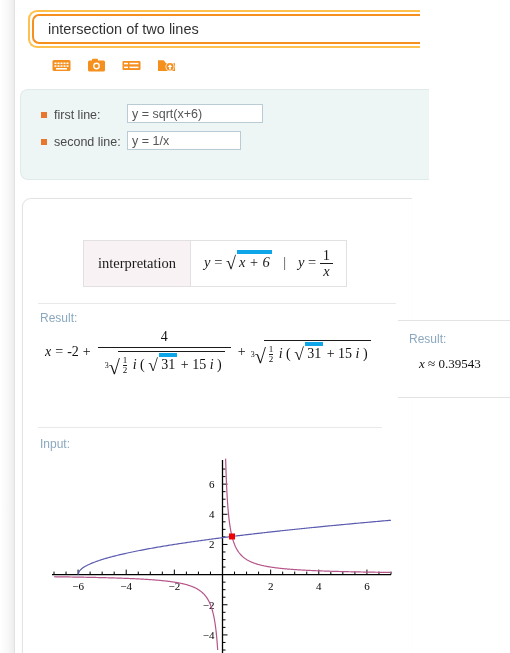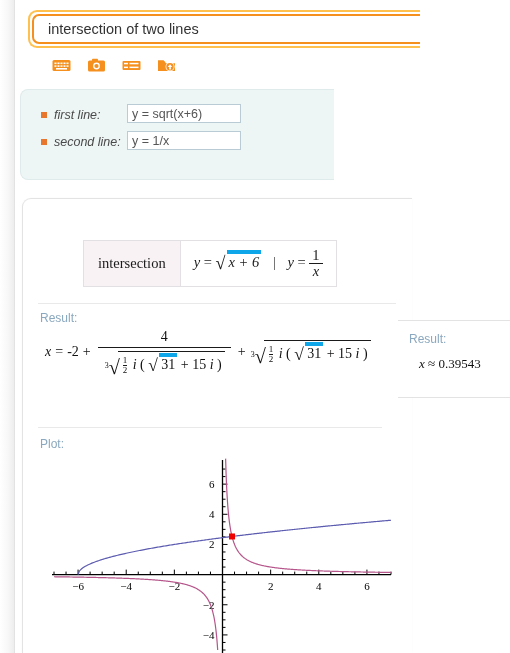--- a/index.html
+++ b/index.html
@@ -47,27 +47,26 @@
   .icon-row{
     position:absolute;left:52px;top:57px;
     display:flex;gap:16px;align-items:center;
   }
   .iconbtn{
     width:19px;height:17px;display:block;cursor:pointer;
   }
 
   
   .form-card{
-    position:absolute;left:20px;top:89px;width:314px;height:91px;
+    position:absolute;left:20px;top:89px;width:409px;height:91px;
     background:#eef5f5;
     border:1px solid #dfeaea;
     border-right:none;
     border-radius:8px 0 0 8px;
     box-sizing:border-box;
-    font-style:italic;
   }
   .form-row{
     position:absolute;display:flex;align-items:center;
   }
   .form-row.r1{left:20px;top:18px;}
   .form-row.r2{left:20px;top:45px;}
   .bullet{
     width:6px;height:6px;background:#e8762c;margin-right:7px;flex:0 0 auto;
   }
   .form-label{
@@ -78,21 +77,21 @@
     box-sizing:border-box;
     height:19px;
     border:1px solid #b9ccd6;
     background:#ffffff;
     font-family:"Liberation Sans", sans-serif;
     font-size:12.5px;color:#555;
     padding:0 4px;
     line-height:17px;
     outline:none;
   }
-  .form-field.f1{left:127px;top:104px;width:114px;}
+  .form-field.f1{left:127px;top:104px;width:136px;}
   .form-field.f2{left:127px;top:131px;width:114px;}
 
   
   .result-card{
     position:absolute;left:22px;top:198px;width:390px;height:455px;
     background:#ffffff;
     border:1px solid #e3e3e3;border-right:none;border-bottom:none;
     border-radius:9px 0 0 0;
     box-sizing:border-box;
     box-shadow:0 0 2px rgba(0,0,0,0.04);
@@ -272,21 +271,21 @@
 </div>
 <input class="form-field f1" type="text" value="y = sqrt(x+6)" style="">
 <input class="form-field f2" type="text" value="y = 1/x" style="">
 
 <div class="result-card">
 
 
   <table class="interp-table">
     <tbody>
         <tr>
-      <td class="interp-cell-a">intersection</td>
+      <td class="interp-cell-a">interpretation</td>
       <td class="interp-cell-b">
         <span class="mvar">y</span>
         <span>=</span>
         <span class="sqrt-wrap">
           <span class="sqrt-sym">√</span>
           <span class="sqrt-bar mvar">x + 6</span>
         </span>
         <span style="padding:0 8px;color:#444;">|</span>
         <span class="mvar">y</span>
         <span>=</span>
@@ -356,21 +355,21 @@
           <span>15</span>
           <span class="mvar">i</span>
           <span>)</span>
         </span>
       </span>
     </div>
   </div>
 
   <div class="pod-sep" style="left:15px;top:228px;width:344px;"></div>
 
-  <div class="pod-title pod3-title">Plot:</div>
+  <div class="pod-title pod3-title">Input:</div>
 
   <div class="plot-area">
     <svg id="plot-svg" width="360" height="200" viewBox="0 0 360 200">
         <line x1="14" y1="120.60317460317461" x2="353" y2="120.60317460317461" stroke="#000" stroke-width="1.3"></line>
         <line x1="184.5" y1="6" x2="184.5" y2="200" stroke="#000" stroke-width="1.3"></line>
         <line x1="16" y1="120.60317460317461" x2="16" y2="117.60317460317461" stroke="#000" stroke-width="1"></line>
         <line x1="28.035714285714285" y1="120.60317460317461" x2="28.035714285714285" y2="117.60317460317461" stroke="#000" stroke-width="1"></line>
         <line x1="40.07142857142857" y1="120.60317460317461" x2="40.07142857142857" y2="115.60317460317461" stroke="#000" stroke-width="1"></line>
         <line x1="52.107142857142854" y1="120.60317460317461" x2="52.107142857142854" y2="117.60317460317461" stroke="#000" stroke-width="1"></line>
         <line x1="64.14285714285714" y1="120.60317460317461" x2="64.14285714285714" y2="117.60317460317461" stroke="#000" stroke-width="1"></line>

